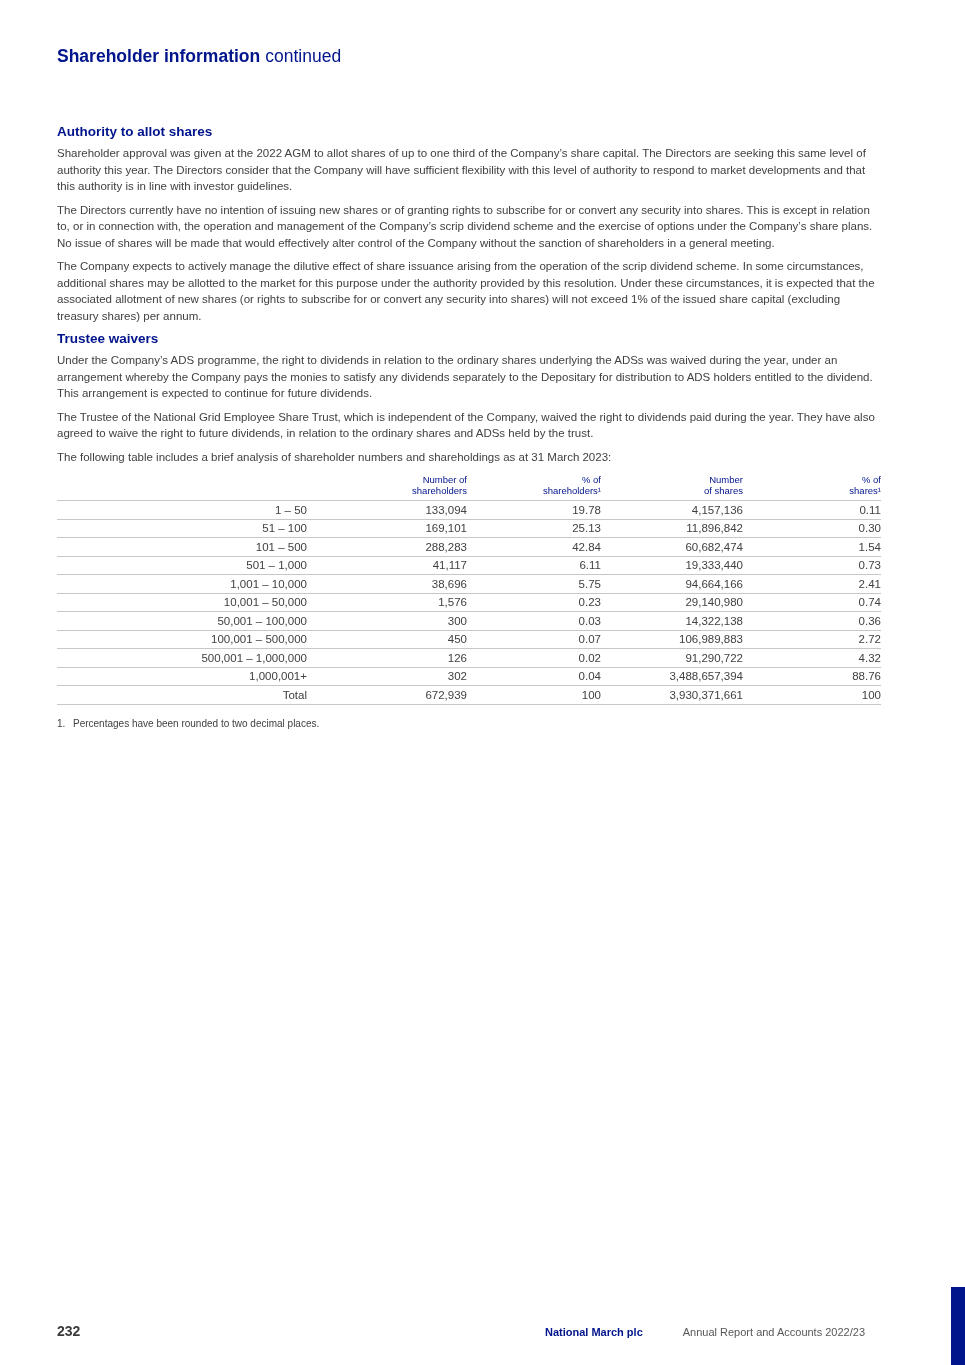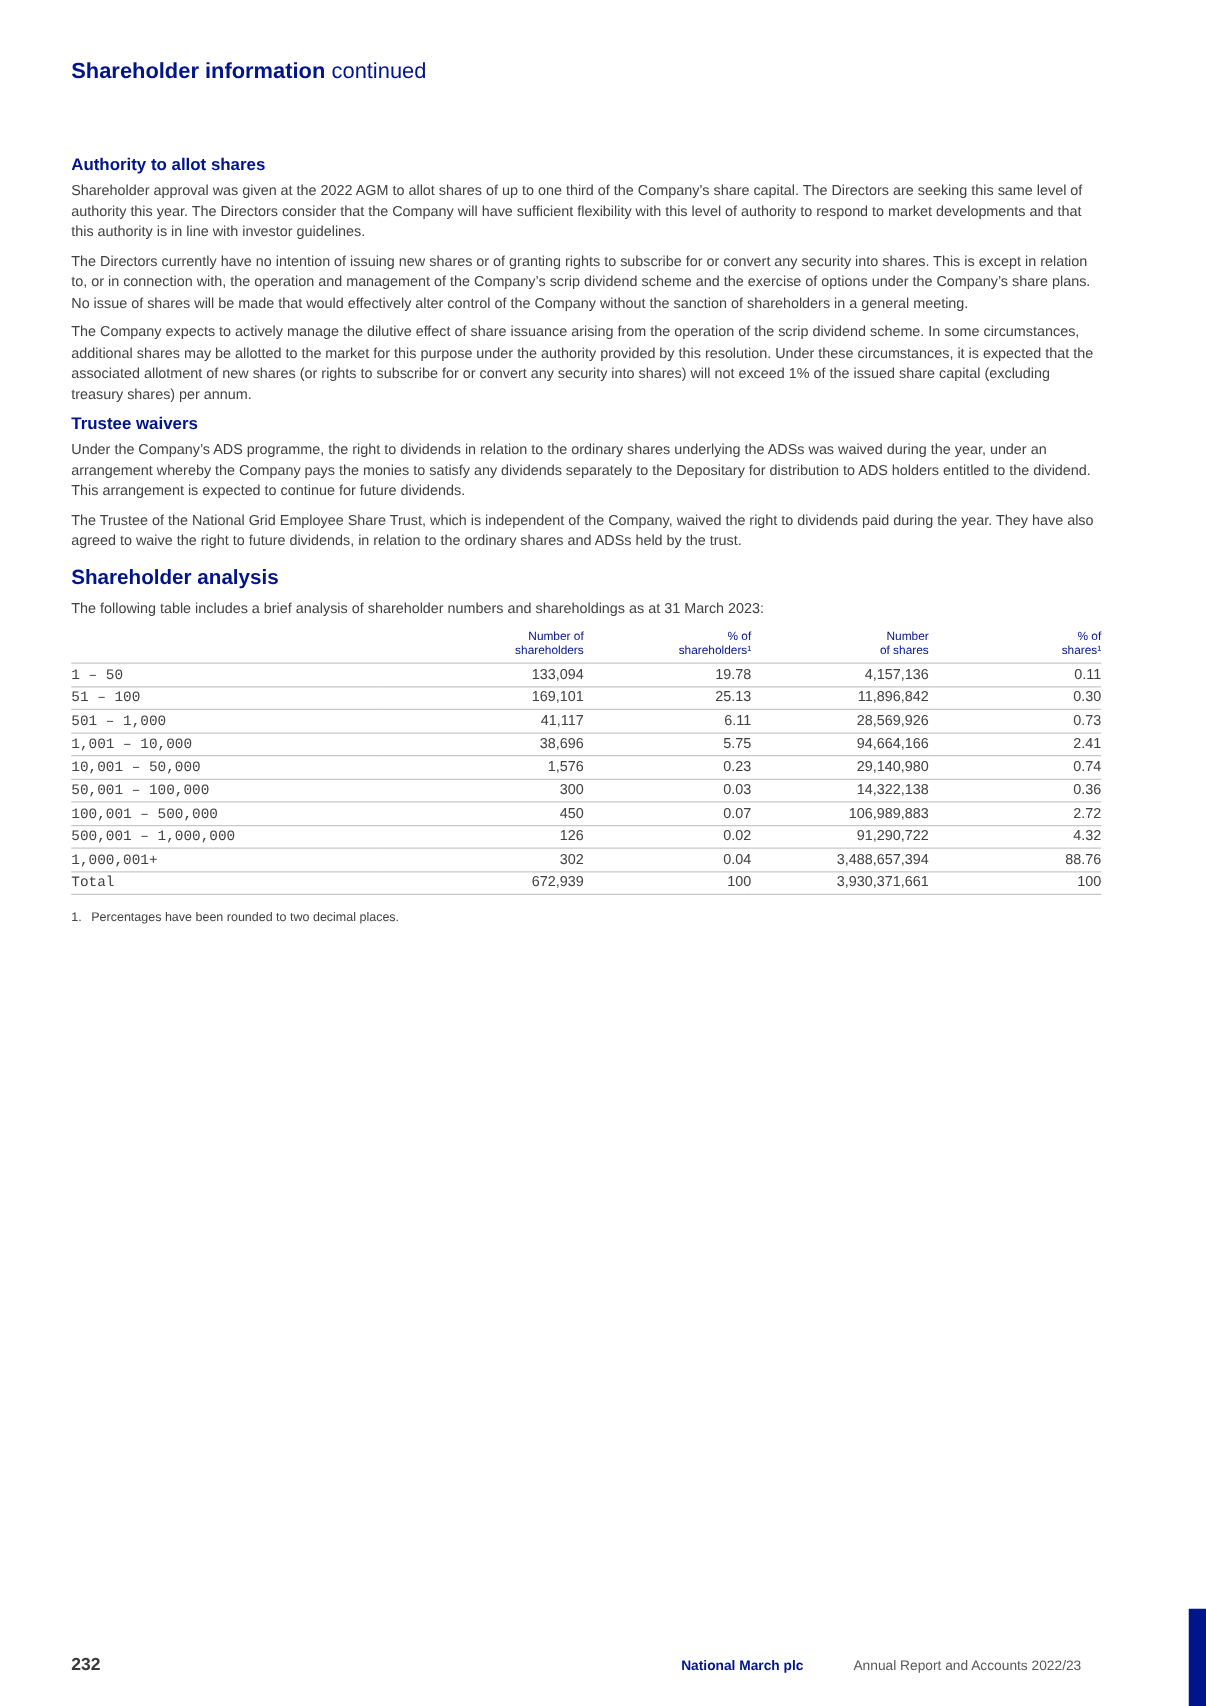--- a/index.html
+++ b/index.html
@@ -32,21 +32,21 @@
   .sh-table{width:100%;border-collapse:collapse;table-layout:fixed;}
   .sh-table th{
     font-weight:400;color:var(--brand-blue);font-size:9.5px;line-height:11px;
     vertical-align:bottom;text-align:right;padding:0 0 4px 0;
   }
   .sh-table th:first-child{text-align:left;}
   .sh-table td{
     font-size:11.5px;line-height:13px;color:var(--body-text);
     text-align:right;padding:2.5px 0 2px;border-top:1px solid var(--rule-gray);
   }
-  .sh-table td:first-child{text-align:left;font-family:Liberation Mono, monospace;}
+  .sh-table td:first-child{text-align:right;}
   .sh-table tbody tr:last-child td{border-bottom:1px solid var(--rule-gray);}
   .hl{display:block;}
 
   .footnote{display:flex;margin-top:12px;font-size:10px;line-height:13px;color:var(--body-text);}
   .fn-marker{width:16px;flex:0 0 16px;}
 
   .page-footer{
     position:absolute;left:57px;right:100px;bottom:26px;
     display:flex;justify-content:space-between;align-items:baseline;
   }
@@ -76,21 +76,20 @@
     <p class="body">The Company expects to actively manage the dilutive effect of share issuance arising from the operation of the scrip dividend scheme. In some circumstances, additional shares may be allotted to the market for this purpose under the authority provided by this resolution. Under these circumstances, it is expected that the associated allotment of new shares (or rights to subscribe for or convert any security into shares) will not exceed 1% of the issued share capital (excluding treasury shares) per annum.</p>
   </section>
 
   <section>
     <h2 class="h-sub">Trustee waivers</h2>
     <p class="body">Under the Company’s ADS programme, the right to dividends in relation to the ordinary shares underlying the ADSs was waived during the year, under an arrangement whereby the Company pays the monies to satisfy any dividends separately to the Depositary for distribution to ADS holders entitled to the dividend. This arrangement is expected to continue for future dividends.</p>
     <p class="body">The Trustee of the National Grid Employee Share Trust, which is independent of the Company, waived the right to dividends paid during the year. They have also agreed to waive the right to future dividends, in relation to the ordinary shares and ADSs held by the trust.</p>
   </section>
 
   <section>
-    <h2 class="h-big">Shareholder analysis</h2>
     <p class="body intro">The following table includes a brief analysis of shareholder numbers and shareholdings as at 31 March 2023:</p>
 
     <table class="sh-table">
       <colgroup>
         <col style="width:250px">
         <col style="width:160px">
         <col style="width:134px">
         <col style="width:142px">
         <col style="width:138px">
       </colgroup>
@@ -125,26 +124,33 @@
       </tr>
 
       <tr>
         <td>51 – 100</td>
         <td>169,101</td>
         <td>25.13</td>
         <td>11,896,842</td>
         <td>0.30</td>
       </tr>
 
+      <tr>
+        <td>101 – 500</td>
+        <td>288,283</td>
+        <td>42.84</td>
+        <td>60,682,474</td>
+        <td>1.54</td>
+      </tr>
 
       <tr>
         <td>501 – 1,000</td>
         <td>41,117</td>
         <td>6.11</td>
-        <td>28,569,926</td>
+        <td>19,333,440</td>
         <td>0.73</td>
       </tr>
 
       <tr>
         <td>1,001 – 10,000</td>
         <td>38,696</td>
         <td>5.75</td>
         <td>94,664,166</td>
         <td>2.41</td>
       </tr>

